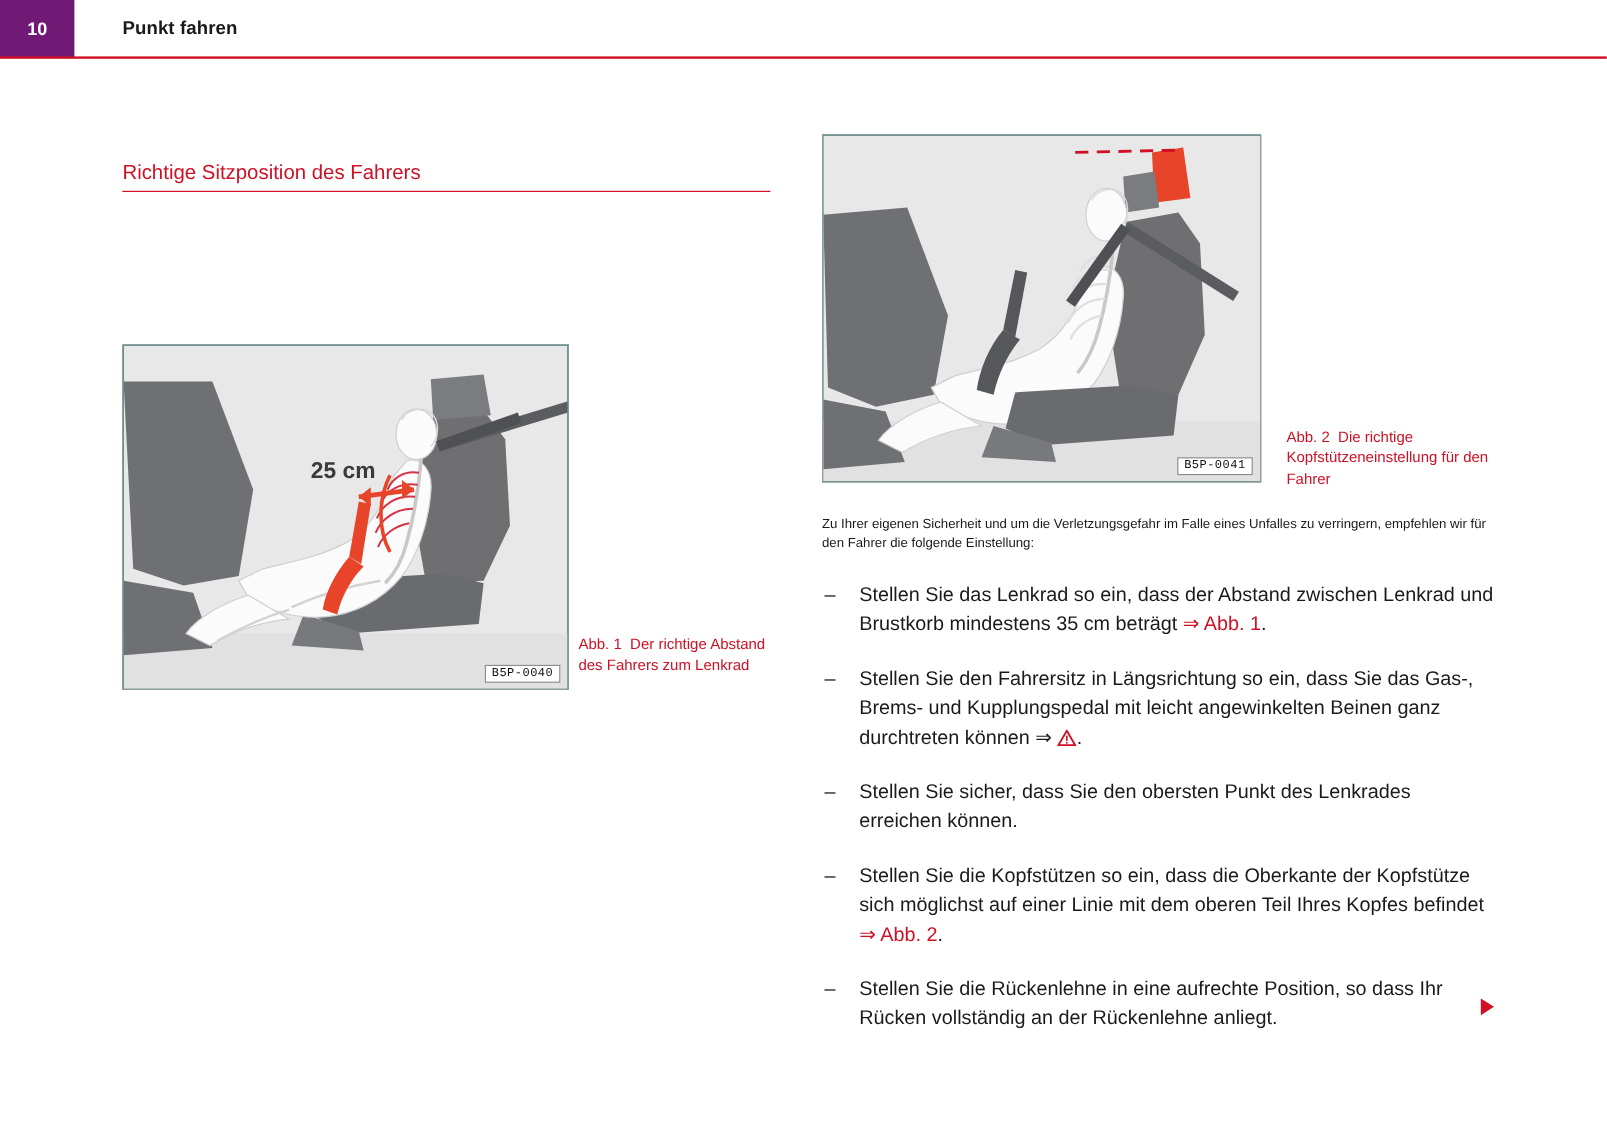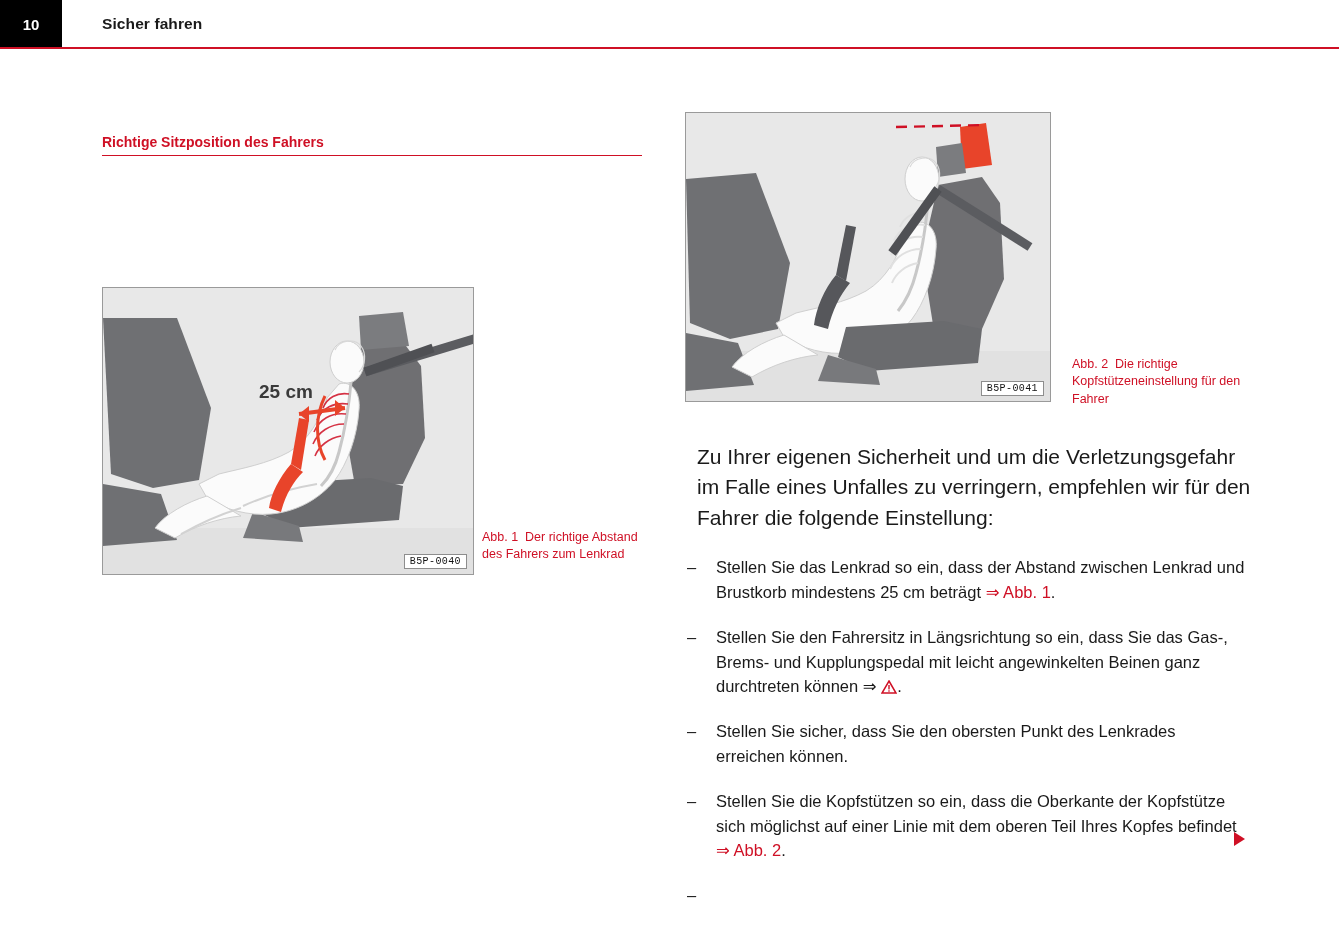--- a/index.html
+++ b/index.html
@@ -19,21 +19,21 @@
     position: absolute;
     left: 0; top: 0;
     width: 1339px;
     height: 48px;
   }
   .header-num-box {
     position: absolute;
     left: 0; top: 0;
     width: 62px;
     height: 48px;
-    background: #000000;
+    background: #701a75;
     color: #ffffff;
     font-weight: bold;
     font-size: 15px;
     display: flex;
     align-items: center;
     justify-content: center;
   }
   .header-title {
     position: absolute;
     left: 102px;
@@ -59,22 +59,22 @@
     width: 560px;
   }
   .chapter-title {
     font-size: 25px;
     font-weight: bold;
     color: #cf1025;
     margin: 0;
     letter-spacing: -0.1px;
   }
   .section-title {
-    font-size: 14px;
-    font-weight: bold;
+    font-size: 17px;
+    font-weight: normal;
     color: #cf1025;
     margin: 30px 0 0 0;
     padding-bottom: 5px;
     border-bottom: 1.6px solid #cf1025;
     width: 540px;
   }
   .lead {
     font-size: 16.5px;
     font-style: italic;
     line-height: 1.45;
@@ -135,23 +135,23 @@
   .cap-label { white-space: nowrap; }
 
   
   .col-right {
     position: absolute;
     left: 685px;
     top: 430px;
     width: 560px;
   }
   .body-par {
-    font-size: 21px;
+    font-size: 11px;
     line-height: 1.45;
-    margin: 12px;
+    margin: 0;
     width: 558px;
   }
   .bullets {
     margin: 22px 0 0 0;
     padding: 0;
     list-style: none;
   }
   .bullets li {
     position: relative;
     font-size: 16.5px;
@@ -185,21 +185,21 @@
     border-bottom: 7px solid transparent;
   }
 </style>
 </head>
 <body>
 
 <div class="page-header">
   <div class="header-num-box">
     <span>10</span>
   </div>
-  <div class="header-title">Sicher fahren</div>
+  <div class="header-title">Punkt fahren</div>
   <div class="header-rule"></div>
 </div>
 
 <div class="col-left">
   <h2 class="section-title">Richtige Sitzposition des Fahrers</h2>
 </div>
 
 <div class="fig fig1">
   <svg width="370" height="286" viewBox="0 0 370 286">
     <rect x="0" y="0" width="370" height="286" fill="#e8e8e8"></rect>
@@ -311,21 +311,21 @@
 <div class="fig-caption cap2">
   <span class="cap-label">Abb. 2</span>&nbsp;&nbsp;<span>Die richtige Kopfstützeneinstellung für den Fahrer</span>
 </div>
 
 <div class="col-right">
   <p class="body-par">Zu Ihrer eigenen Sicherheit und um die Verletzungsgefahr im Falle eines Unfalles zu verringern, empfehlen wir für den Fahrer die folgende Einstellung:</p>
 
   <ul class="bullets">
     <li>
       <span class="dash">–</span>
-      <span>Stellen Sie das Lenkrad so ein, dass der Abstand zwischen Lenkrad und Brustkorb mindestens 25 cm beträgt </span><span class="ref">⇒ Abb. 1</span><span>.</span>
+      <span>Stellen Sie das Lenkrad so ein, dass der Abstand zwischen Lenkrad und Brustkorb mindestens 35 cm beträgt </span><span class="ref">⇒ Abb. 1</span><span>.</span>
     </li>
 
     <li>
       <span class="dash">–</span>
       <span>Stellen Sie den Fahrersitz in Längsrichtung so ein, dass Sie das Gas-, Brems- und Kupplungspedal mit leicht angewinkelten Beinen ganz durchtreten können ⇒ </span><span class="warn-tri"><svg width="16" height="14" viewBox="0 0 16 14">
             <path d="M8 1 L15 13 L1 13 Z" fill="none" stroke="#cf1025" stroke-width="1.5"></path>
             <rect x="7.3" y="5" width="1.4" height="4.4" fill="#cf1025"></rect>
             <rect x="7.3" y="10.3" width="1.4" height="1.4" fill="#cf1025"></rect>
           </svg></span><span>.</span>
     </li>
@@ -335,17 +335,18 @@
       <span>Stellen Sie sicher, dass Sie den obersten Punkt des Lenkrades erreichen können.</span>
     </li>
 
     <li>
       <span class="dash">–</span>
       <span>Stellen Sie die Kopfstützen so ein, dass die Oberkante der Kopfstütze sich möglichst auf einer Linie mit dem oberen Teil Ihres Kopfes befindet </span><span class="ref">⇒ Abb. 2</span><span>.</span>
     </li>
 
     <li>
       <span class="dash">–</span>
+      <span>Stellen Sie die Rückenlehne in eine aufrechte Position, so dass Ihr Rücken vollständig an der Rückenlehne anliegt.</span>
     </li>
   </ul>
 </div>
 
 <div class="page-arrow"></div>
 
 </body></html>

